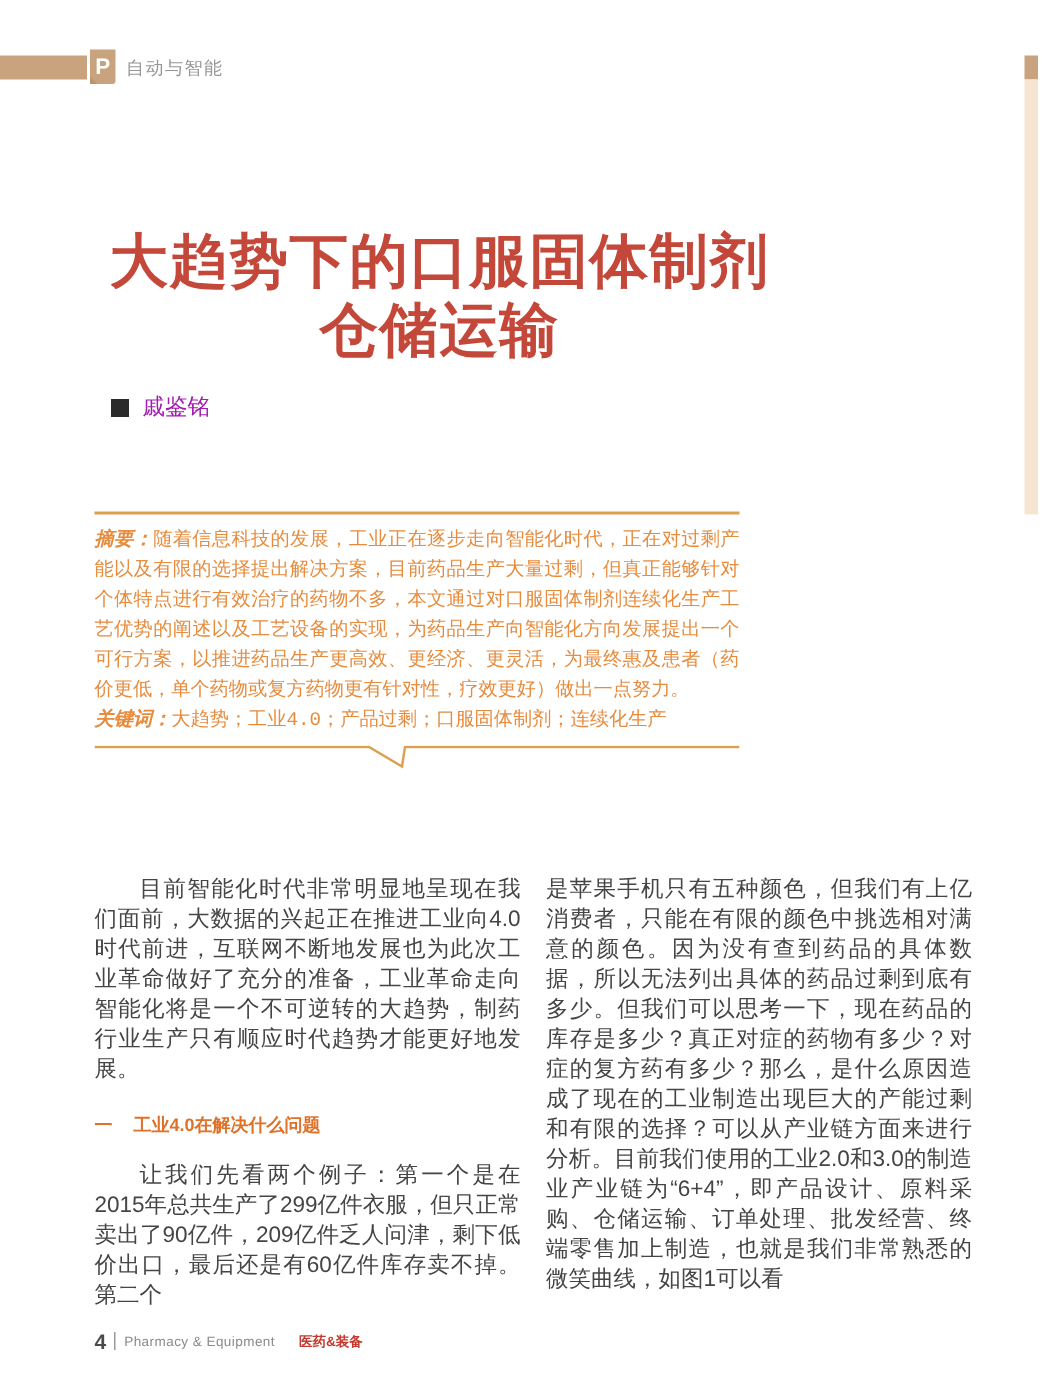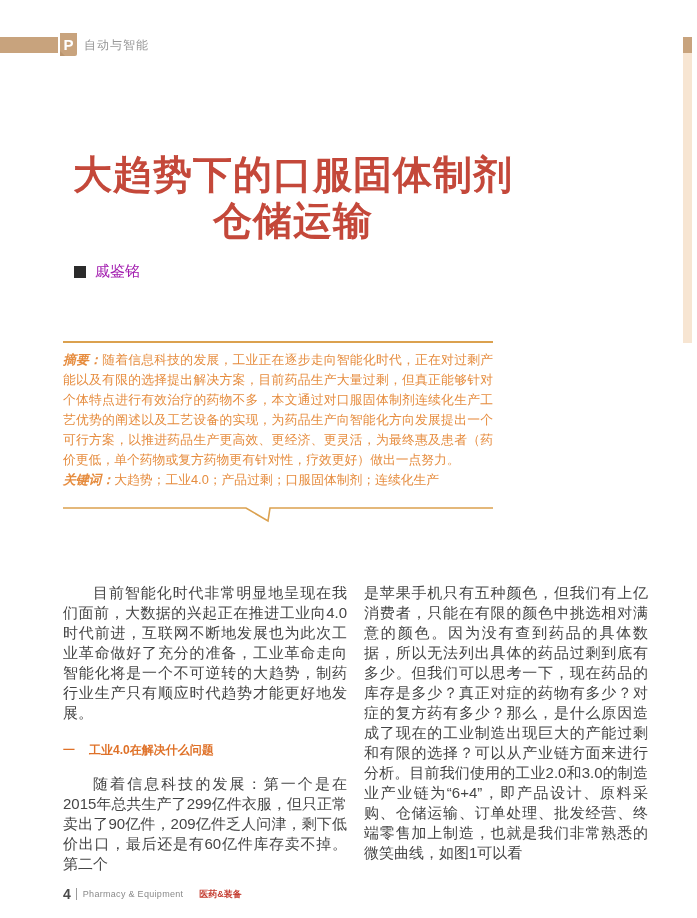--- a/index.html
+++ b/index.html
@@ -57,23 +57,24 @@
     width: 12px; height: 12px; background: #2b2b2b;
     display: inline-block; margin-right: 9px;
   }
 
   
   .abstract {
     position: absolute; left: 63px; top: 341px; width: 430px;
   }
   .abstract .topline { height: 0; border-top: 2px solid #dba14f; }
   .abstract .ab-text {
-    padding: 7px 0 17px 0;
+    padding: 7px 0 7px 0;
     font-size: 12.8px; line-height: 20px; color: #e68c3e;
     text-align: justify;
+    font-family: Liberation Mono, monospace;
   }
   .ab-label { font-style: italic; font-weight: bold; }
   .abstract svg { display: block; }
 
   
   .columns {
     position: absolute; left: 63px; top: 583px; width: 585px;
     display: flex; gap: 17px;
   }
   .col { width: 284px; }
@@ -130,21 +131,21 @@
       <path d="M0,1 L183,1 L205,14 L207,1 L430,1" fill="none" stroke="#dba14f" stroke-width="1.6"></path>
     </svg>
   </div>
 
   <div class="columns">
     <div class="col">
       <p class="indent">目前智能化时代非常明显地呈现在我们面前，大数据的兴起正在推进工业向4.0时代前进，互联网不断地发展也为此次工业革命做好了充分的准备，工业革命走向智能化将是一个不可逆转的大趋势，制药行业生产只有顺应时代趋势才能更好地发展。</p>
       <h2 class="section-heading">
         <span class="sec-num">一</span><span>工业4.0在解决什么问题</span>
       </h2>
-      <p class="indent">随着信息科技的发展：第一个是在2015年总共生产了299亿件衣服，但只正常卖出了90亿件，209亿件乏人问津，剩下低价出口，最后还是有60亿件库存卖不掉。第二个</p>
+      <p class="indent">让我们先看两个例子：第一个是在2015年总共生产了299亿件衣服，但只正常卖出了90亿件，209亿件乏人问津，剩下低价出口，最后还是有60亿件库存卖不掉。第二个</p>
     </div>
     <div class="col">
       <p>是苹果手机只有五种颜色，但我们有上亿消费者，只能在有限的颜色中挑选相对满意的颜色。因为没有查到药品的具体数据，所以无法列出具体的药品过剩到底有多少。但我们可以思考一下，现在药品的库存是多少？真正对症的药物有多少？对症的复方药有多少？那么，是什么原因造成了现在的工业制造出现巨大的产能过剩和有限的选择？可以从产业链方面来进行分析。目前我们使用的工业2.0和3.0的制造业产业链为“6+4”，即产品设计、原料采购、仓储运输、订单处理、批发经营、终端零售加上制造，也就是我们非常熟悉的微笑曲线，如图1可以看</p>
     </div>
   </div>
 
   <div class="footer">
     <span class="pagenum">4</span>
     <span class="divider"></span>
     <span class="jr-en">Pharmacy &amp; Equipment</span>

